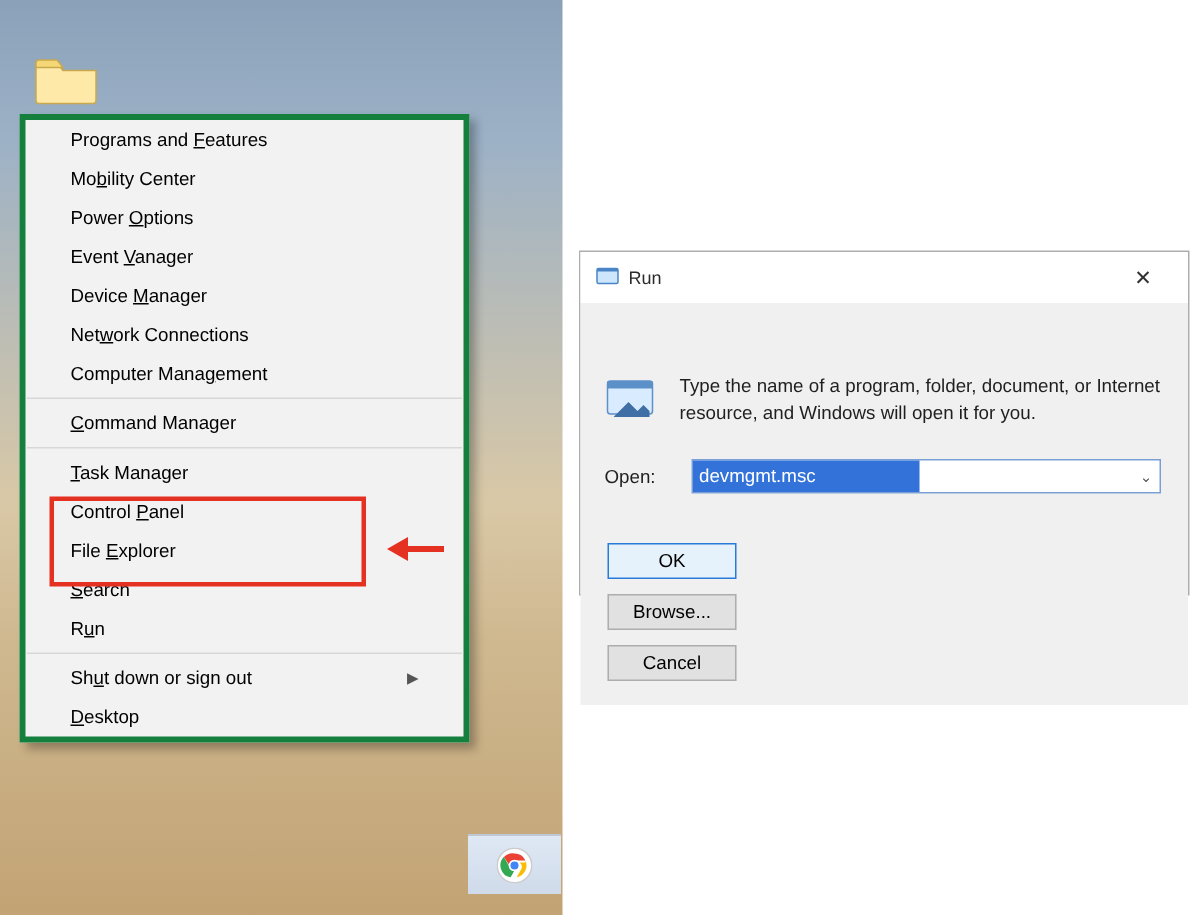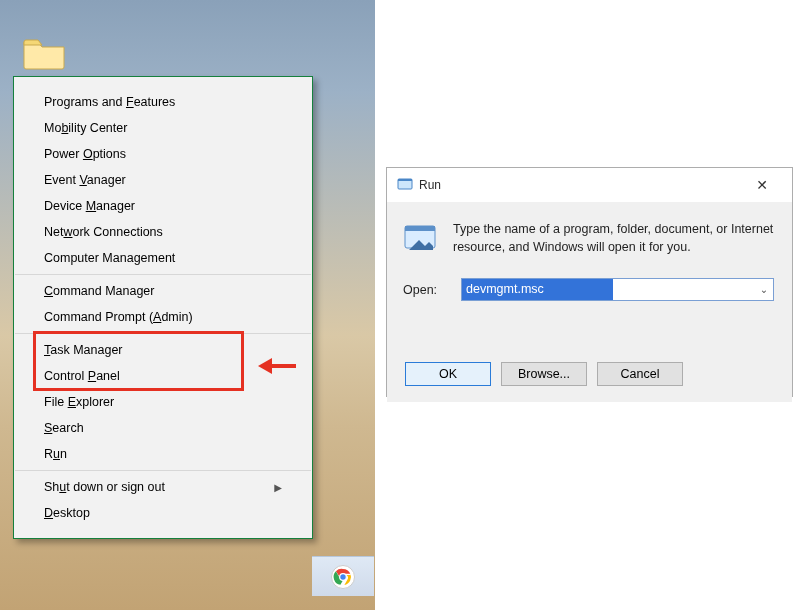--- a/index.html
+++ b/index.html
@@ -26,23 +26,23 @@
       width: 44px; height: 36px;
     }
     .folder-icon svg { width: 44px; height: 36px; }
 
     
     .context-menu {
       position: absolute;
       left: 13px; top: 76px;
       width: 300px;
       background: #f2f2f2;
-      border: 1px solid #15803d;
+      border: 4px solid #15803d;
       box-shadow: 4px 4px 6px rgba(0,0,0,0.3);
-      padding: 12px 0;
+      padding: 0 0;
     }
     .menu-item {
       padding: 6px 30px;
       color: #000;
       display: flex;
       align-items: center;
       justify-content: space-between;
       white-space: nowrap;
     }
     .menu-sep {
@@ -102,21 +102,21 @@
     .close-x {
       width: 40px; height:28px;
       display:flex;align-items:center;justify-content:center;
       font-size:14px; color:#333;
     }
     .run-body {
       background: #f0f0f0;
       padding: 18px 18px 14px 16px;
       height: 148px;
     }
-    .run-row1 { display:flex; align-items:flex-start; }
+    .run-row1 { display:flex; align-items:flex-start;margin-top:28px; }
     .run-big-icon { width:36px; height:36px; margin-right:14px; flex:0 0 auto; }
     .run-desc { color:#1f1f1f; line-height:1.45; font-size:12.5px;}
     .run-row2 { display:flex; align-items:center; margin-top:22px; }
     .open-label { width:58px; color:#1f1f1f; font-size:12.5px;}
     .open-input-wrap {
       flex:1; position:relative;
       border:1px solid #7a9fd4;
       background:#fff;
       height:23px;
       display:flex; align-items:flex-end;
@@ -134,21 +134,21 @@
     .open-input::selection { background:#3373d9; color:#fff; }
     .open-input-rest { flex:1; }
     .combo-arrow {
       width:18px; height:21px;
       display:flex;align-items:center;justify-content:center;
       color:#555; font-size:10px;
     }
     .run-buttons {
       background:#f0f0f0;
       padding: 12px 18px 16px;
-      display:flex; justify-content:flex-start; gap:10px;
+      display:flex; justify-content:flex-start; gap:10px;flex-direction:column;
     }
     .btn {
       width:86px; height:24px;
       border:1px solid #adadad; background:#e1e1e1;
       font-size:12.5px;
       display:flex; align-items:center; justify-content:center;
     }
     .btn.default { border:1px solid #2a7bd8; background:#e5f1fb; }
 
     .underline-key { text-decoration: underline; }
@@ -183,23 +183,20 @@
     </div>
   <div class="menu-item">
       <span><span>Net</span><span class="underline-key">w</span><span>ork Connections</span></span>
     </div>
   <div class="menu-item">
       <span><span>Computer Mana</span><span class="underline-key">g</span><span>ement</span></span>
     </div>
   <div class="menu-sep"></div>
   <div class="menu-item">
       <span><span></span><span class="underline-key">C</span><span>ommand Manager</span></span>
-    </div>
-  <div class="menu-item">
-      <span><span>Command Prompt (</span><span class="underline-key">A</span><span>dmin)</span></span>
     </div>
   <div class="menu-sep"></div>
   <div class="menu-item">
       <span><span></span><span class="underline-key">T</span><span>ask Manager</span></span>
     </div>
   <div class="menu-item">
       <span><span>Control </span><span class="underline-key">P</span><span>anel</span></span>
     </div>
   <div class="menu-item">
       <span><span>File </span><span class="underline-key">E</span><span>xplorer</span></span>

